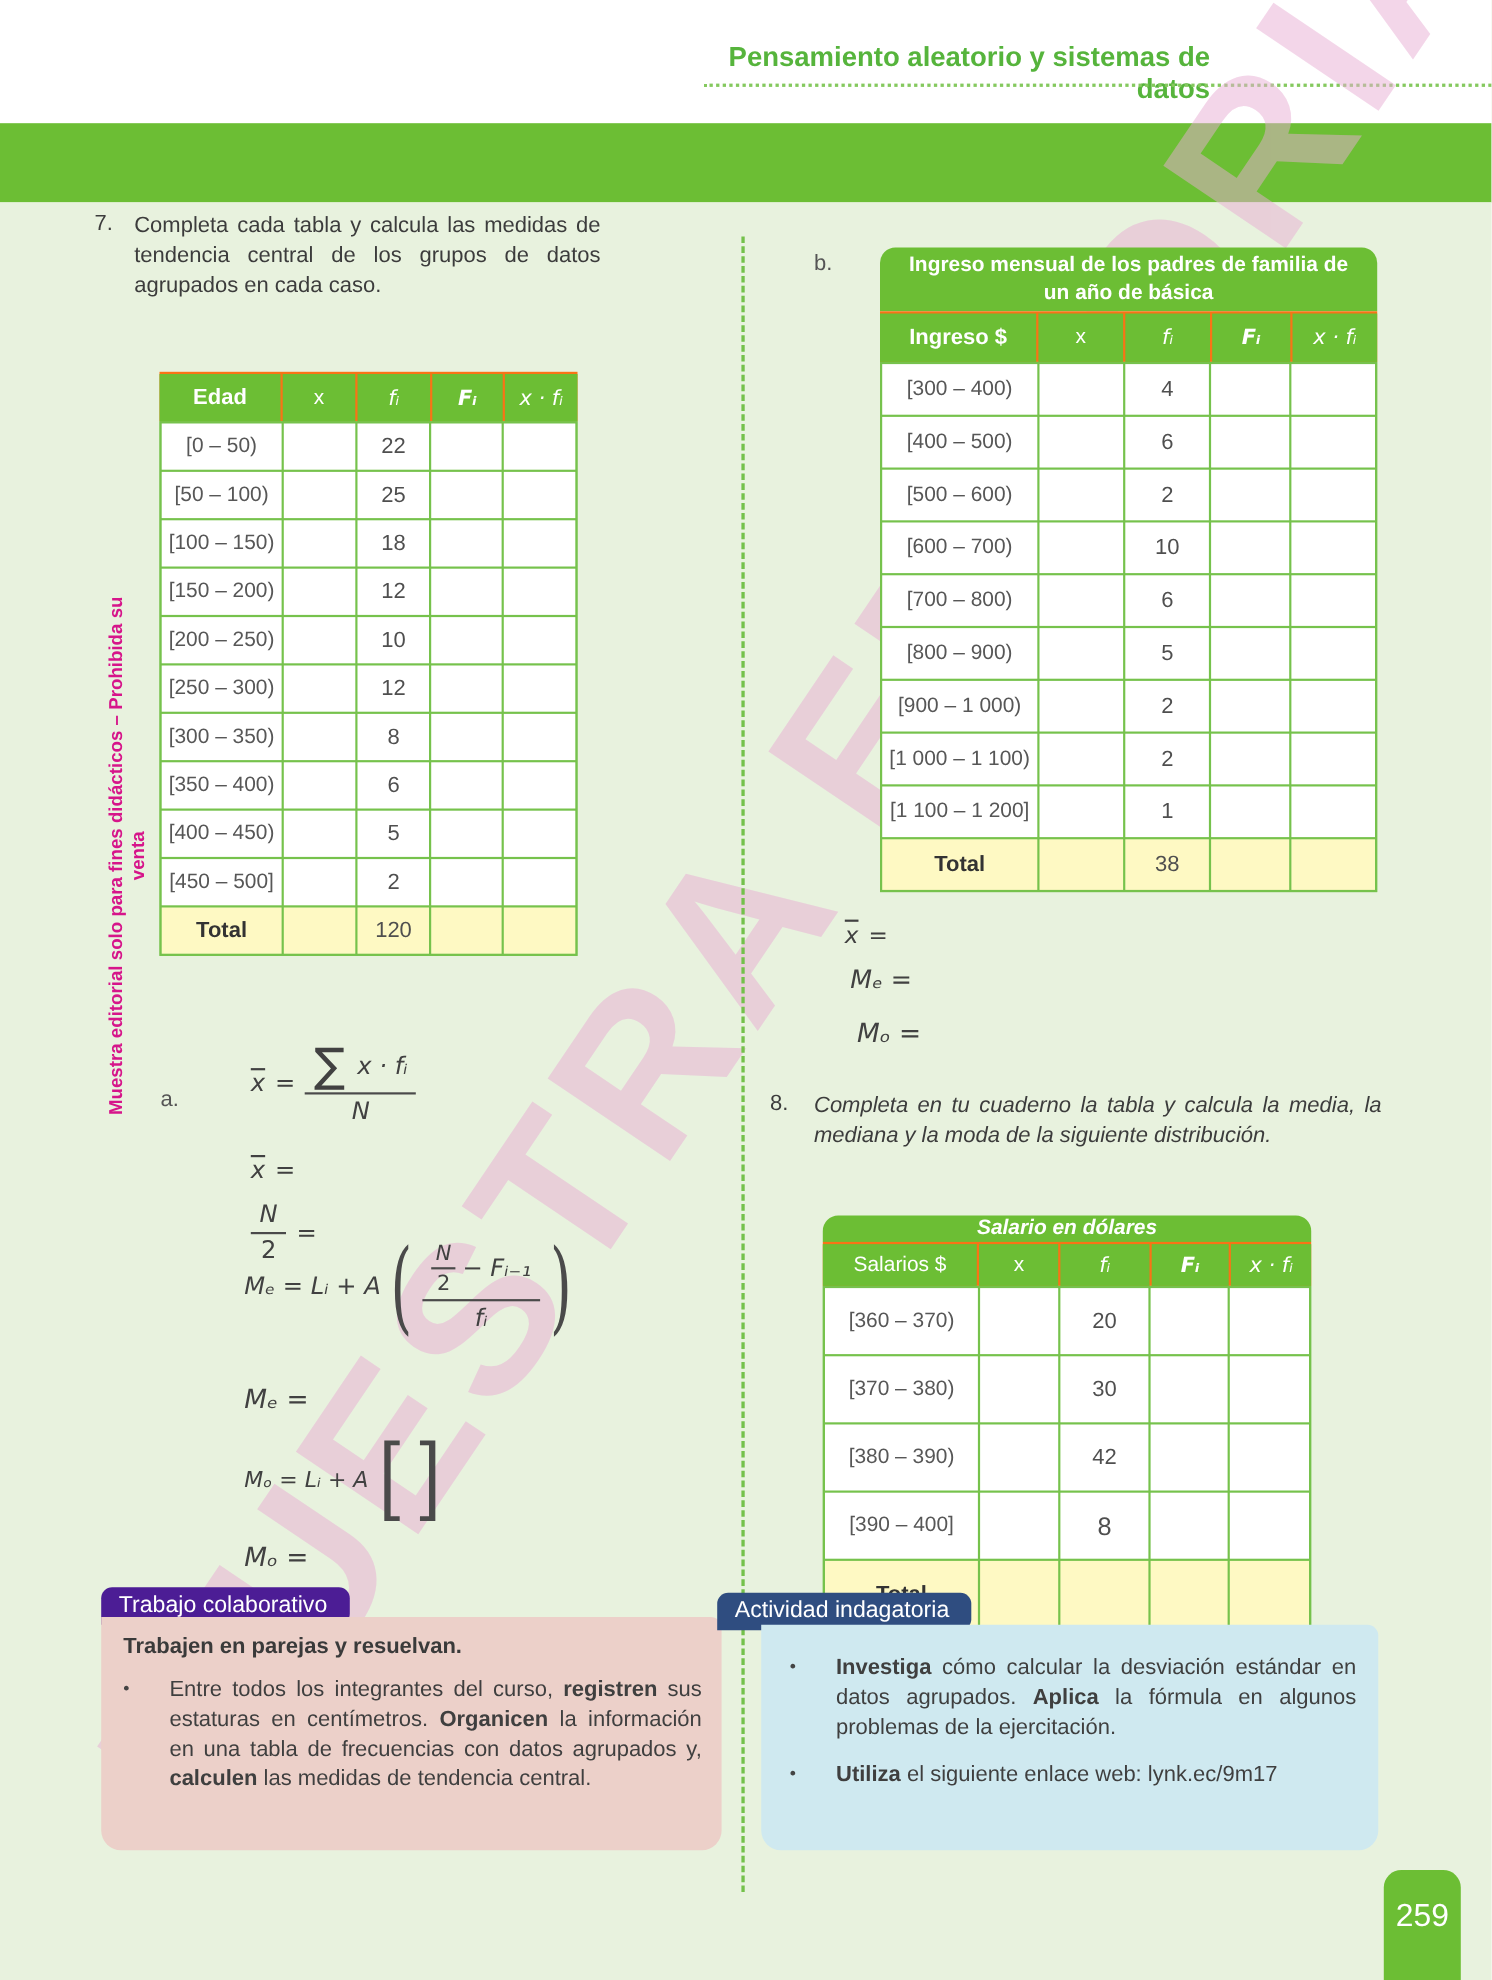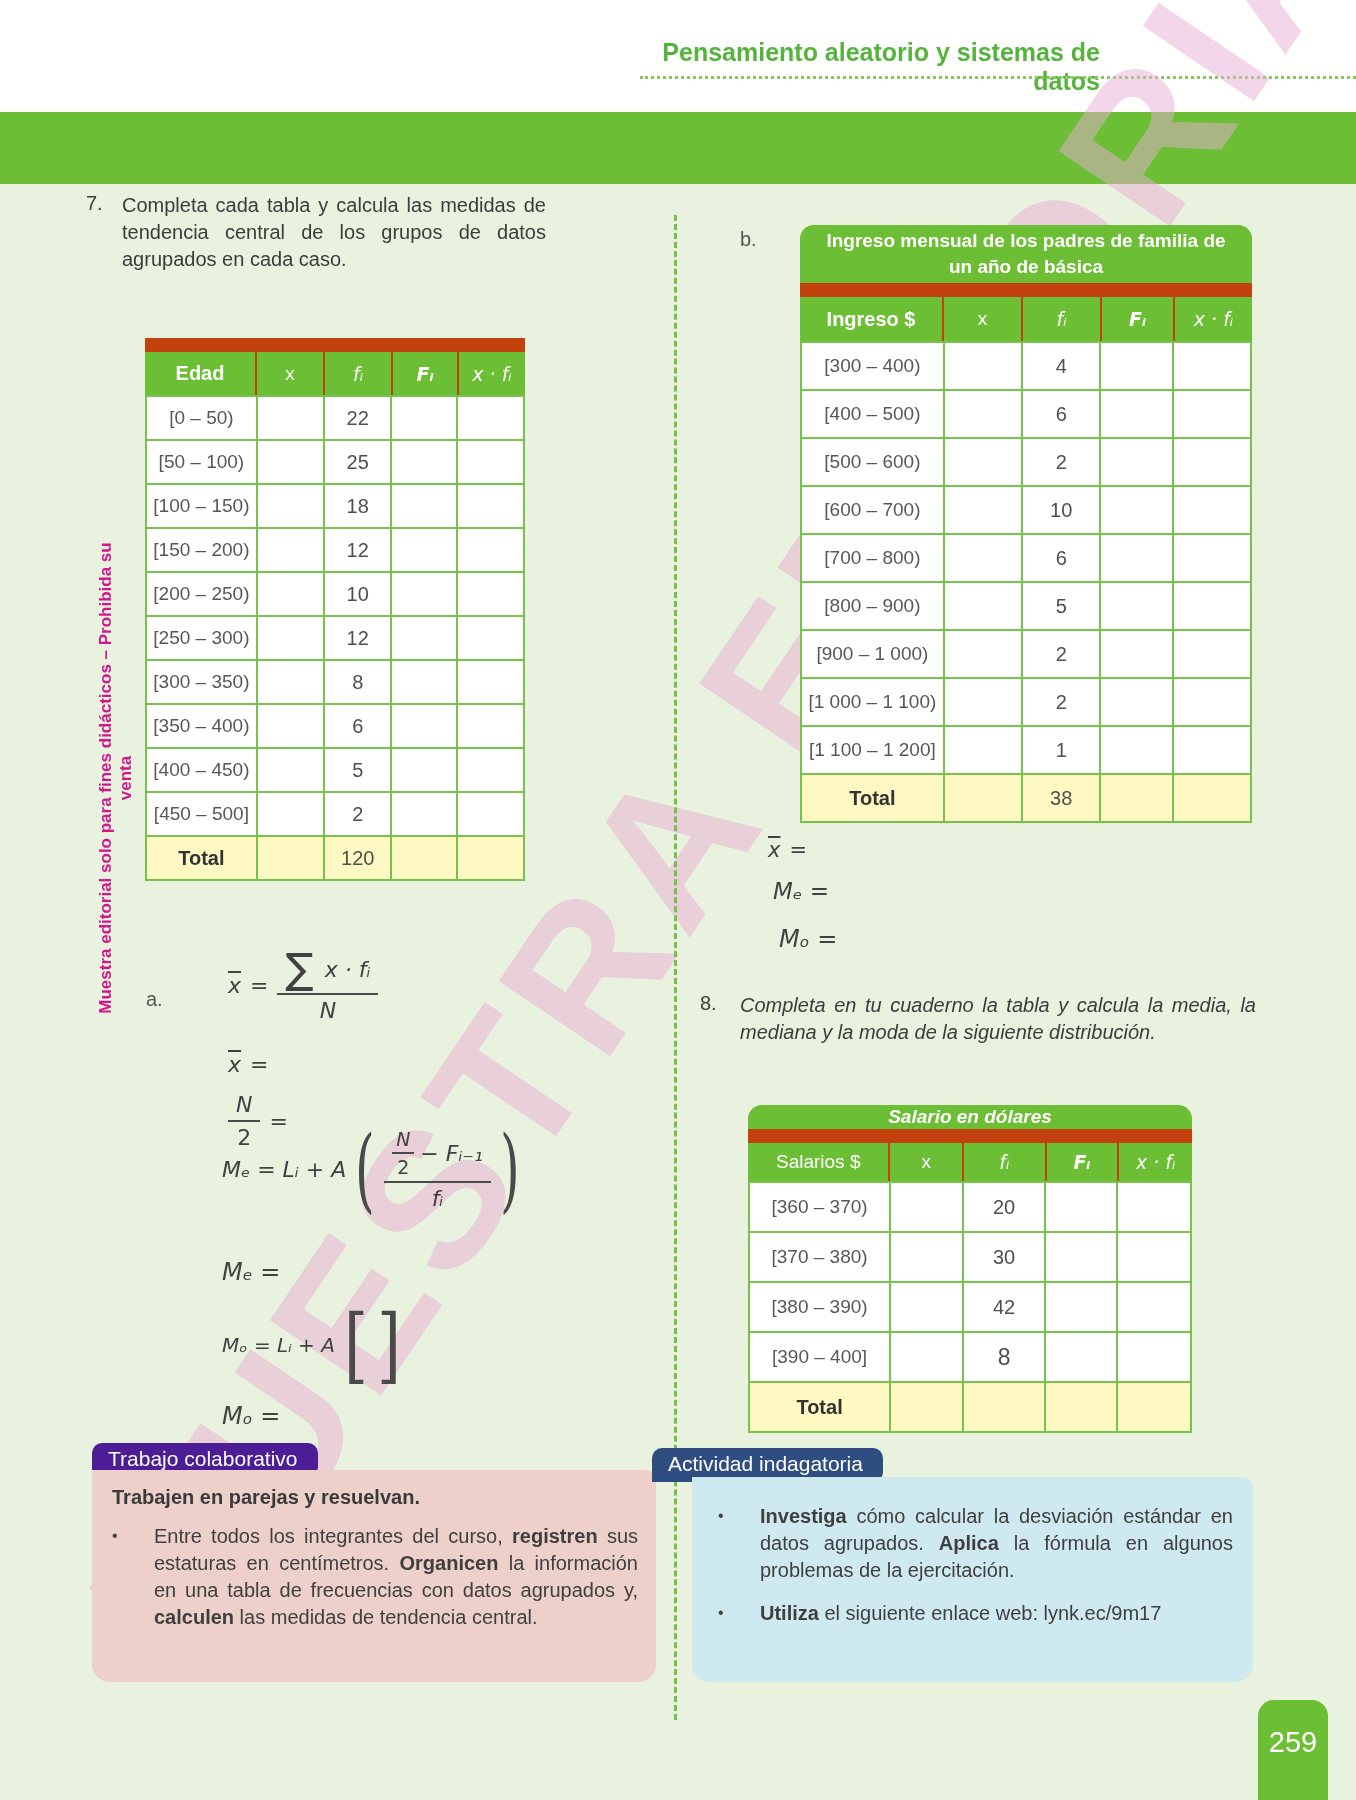--- a/index.html
+++ b/index.html
@@ -25,36 +25,36 @@
     align-items:flex-start;padding-top:0;box-sizing:border-box;}
   .pagenum span{margin-top:26px;}
   
   .pnum{position:absolute;font-size:20px;color:#3c3c3c;}
   .ptext{position:absolute;font-size:20px;line-height:27px;color:#3c3c3c;text-align:justify;}
   .slabel{position:absolute;font-size:20px;color:#555;}
   
   .tbl{position:absolute;}
   .ttl{background:#6cbe34;border-radius:14px 14px 0 0;color:#fff;font-weight:bold;
     display:flex;align-items:center;justify-content:center;text-align:center;}
-  .hgrid{display:grid;gap:2px;background:#c2410c;padding-top:14px;}
+  .hgrid{display:grid;gap:2px;background:#f97316;padding-top:2px;}
   .dgrid{display:grid;gap:2px;background:#76c24c;border:2px solid #76c24c;}
   .hc{background:#6cbe34;color:#fff;display:flex;align-items:center;justify-content:center;font-size:19px;}
   .hc.b{font-weight:bold;font-size:20px;}
   .hc.m{font-style:italic;font-family:"DejaVu Sans",sans-serif;}
   .hc.mb{font-style:italic;font-weight:bold;font-family:"DejaVu Sans",sans-serif;}
   .dc{background:#fff;display:flex;align-items:center;justify-content:center;font-size:20px;color:#4f4f4f;}
   .dc.iv{font-size:19px;color:#575757;}
   .dc.tc{background:#fef9c3;}
   .dc.tl{font-weight:bold;color:#333;font-size:20px;}
   .t1 .hgrid,.t1 .dgrid{grid-template-columns:110fr 66fr 66fr 64fr 66fr;}
   .tb .hgrid,.tb .dgrid{grid-template-columns:144fr 78fr 78fr 72fr 78fr;}
   .ts .hgrid,.ts .dgrid{grid-template-columns:143fr 73fr 82fr 72fr 74fr;}
   .t1 .ttl{height:42px;font-size:20px;}   .t1 .hc{height:43px;} .t1 .dc{height:42px;}
   .tb .ttl{height:58px;font-size:19px;line-height:1.35;padding:0 18px;} .tb .hc{height:44px;} .tb .dc{height:46px;}
-  .ts .ttl{height:24px;font-size:19px;font-style:italic;}   .ts .hc{height:38px;} .ts .dc{height:48px;}
+  .ts .ttl{height:24px;font-size:19px;font-style:italic;}   .ts .hc{height:38px;} .ts .dc{height:60px;}
   
   .formula{position:absolute;display:flex;align-items:center;gap:9px;font-size:22px;color:#414141;
     font-family:"DejaVu Sans",sans-serif;}
   .it{font-style:italic;}
   .ovl{text-decoration:overline;font-style:italic;}
   .sigma{font-size:42px;line-height:1;margin-right:5px;}
   .frac{display:inline-flex;flex-direction:column;align-items:center;}
   .frac .num{padding:0 8px 3px;display:flex;align-items:center;justify-content:center;gap:6px;}
   .frac .den{border-top:2px solid #4a4a4a;padding:3px 8px 0;width:100%;text-align:center;box-sizing:border-box;}
   .frac.mini{font-size:19px;}

